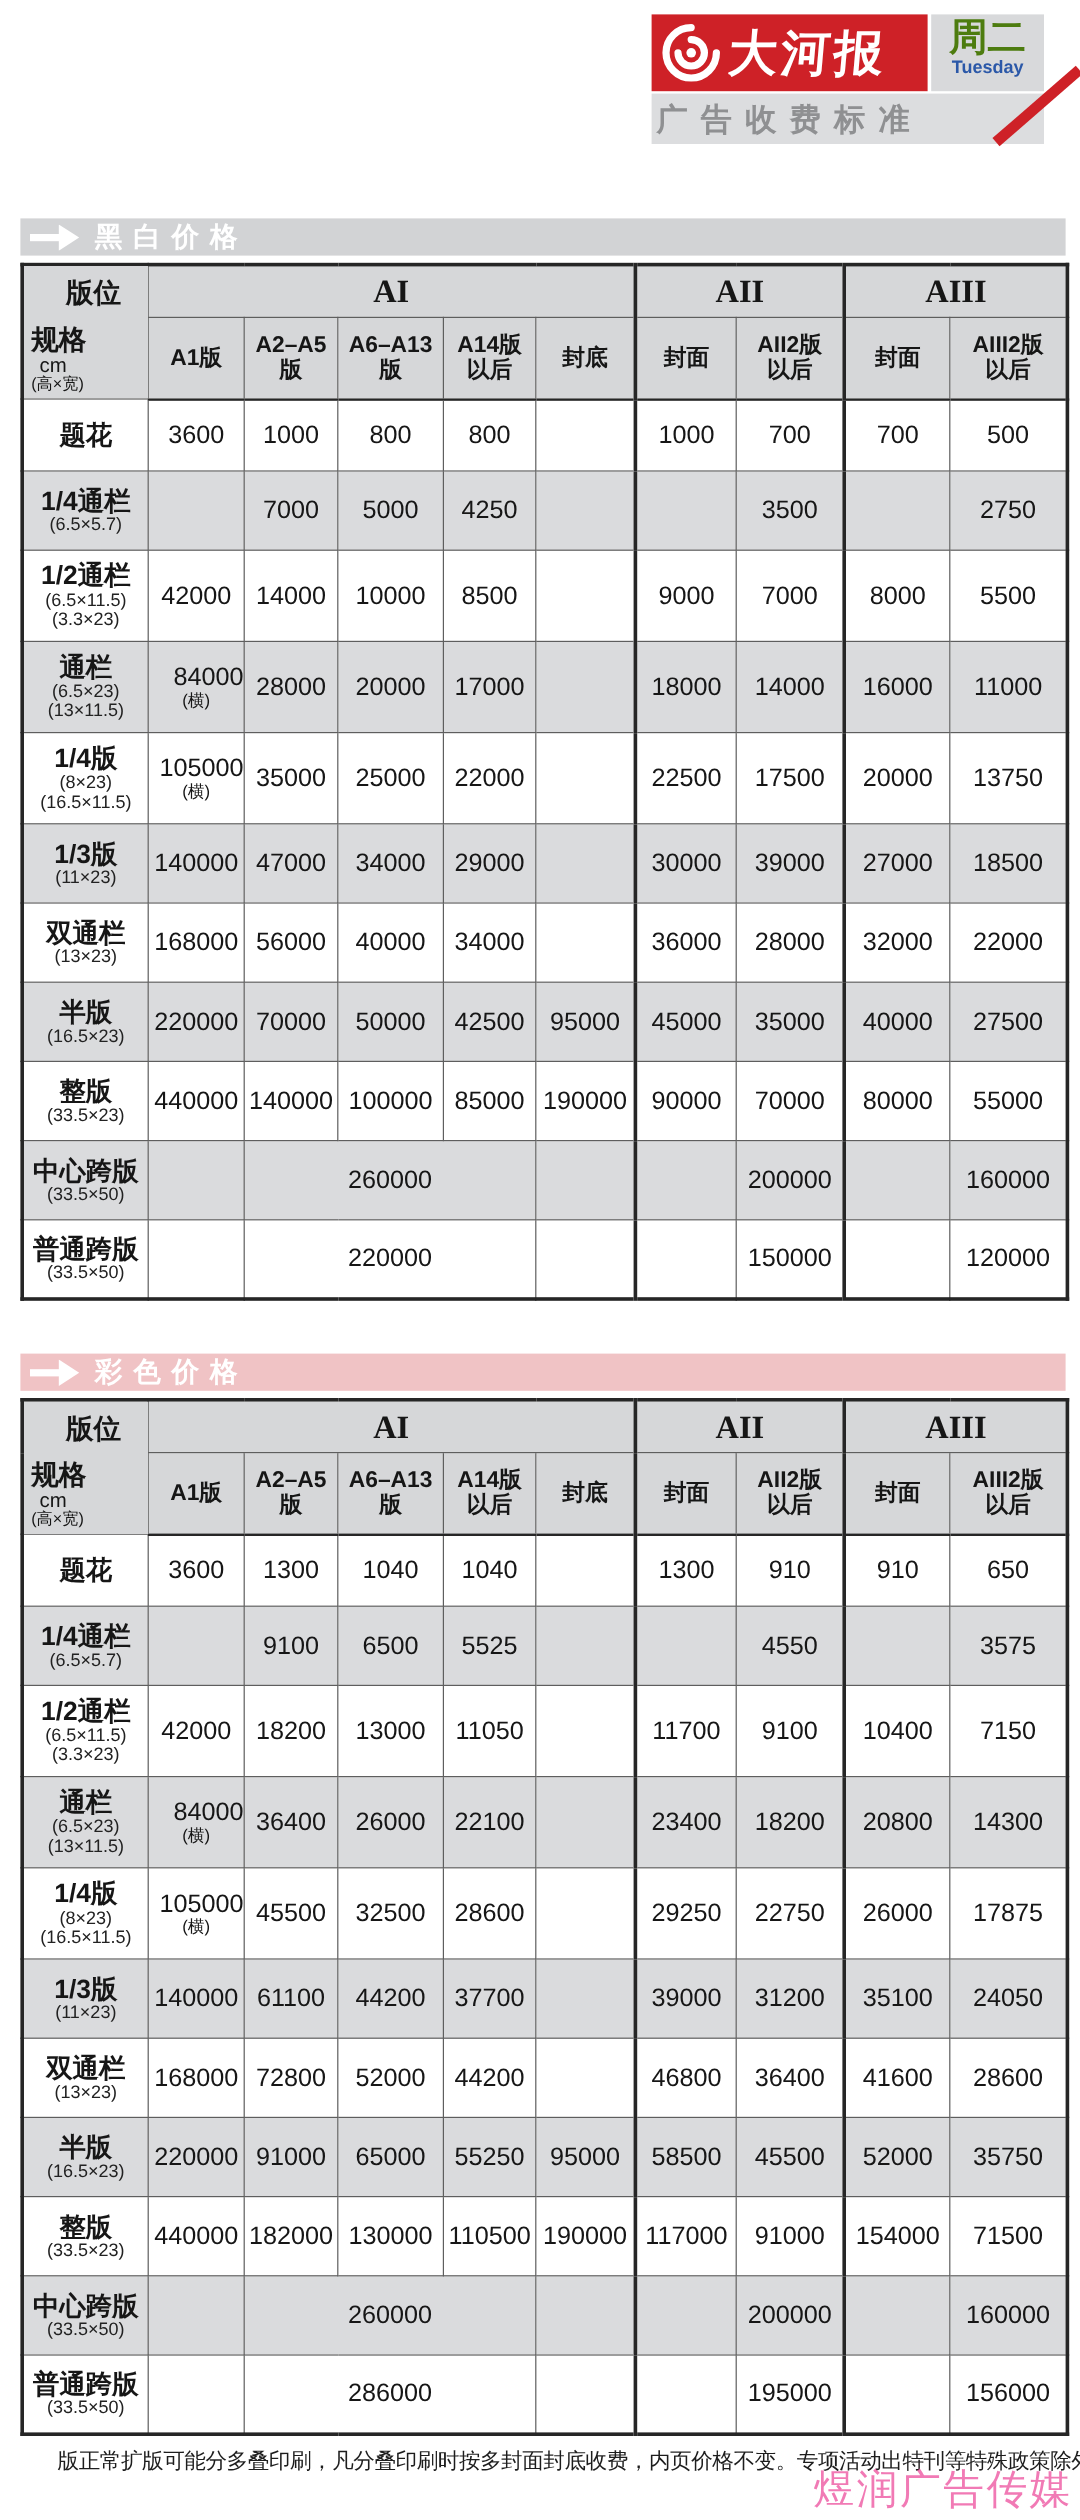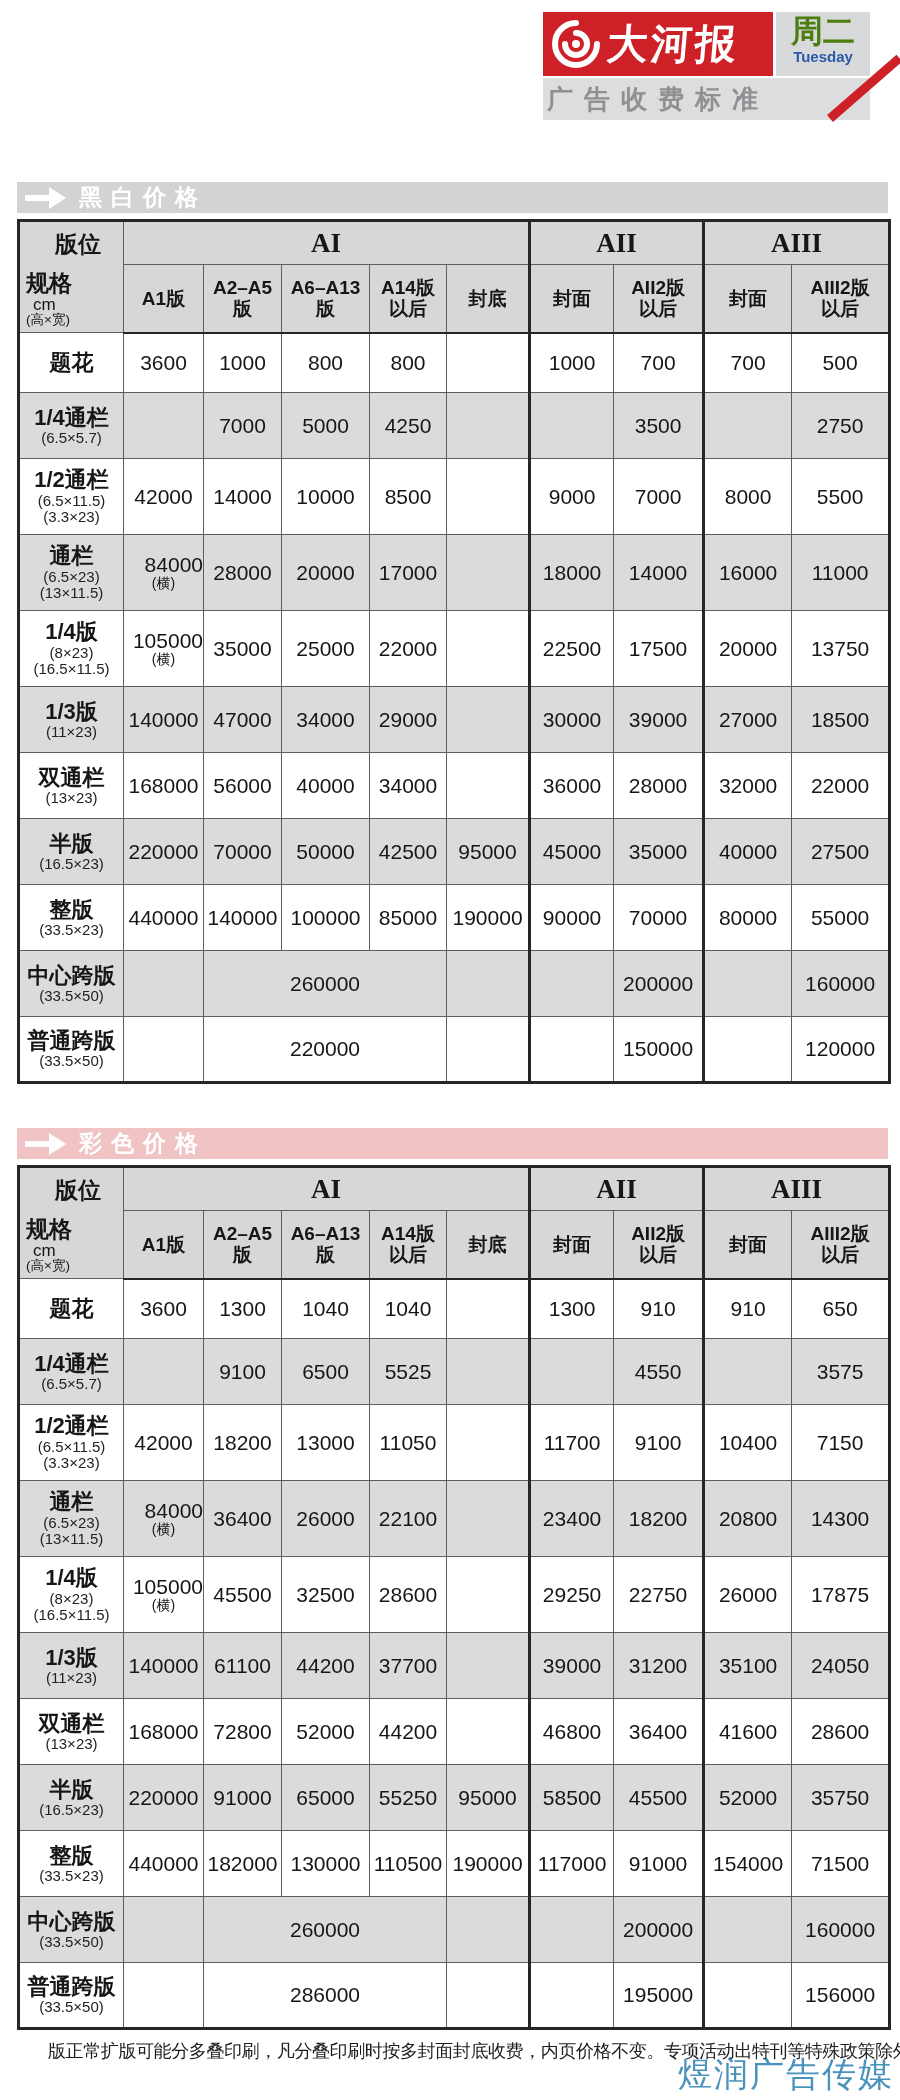--- a/index.html
+++ b/index.html
@@ -46,21 +46,21 @@
   
   th.corner{position:relative;background:linear-gradient(to bottom right,#d6d7d9 calc(50% - 1px),#555 calc(50% - 1px),#555 calc(50% + 1px),#d6d7d9 calc(50% + 1px));}
   .c-tr{position:absolute;top:7px;right:22px;font-size:23px;font-weight:bold;}
   .c-bl{position:absolute;left:6px;bottom:5px;text-align:left;}
   .c-bl .c1{display:block;font-size:23px;font-weight:bold;line-height:1.02;text-align:right;}
   .c-bl .c2{display:block;font-size:17px;font-weight:normal;line-height:1.02;padding-left:7px;}
   .c-bl .c3{display:block;font-size:13.5px;font-weight:normal;line-height:1.05;}
   
   .footer{margin:8px 0 0 10px;color:#1d1d1d;font-size:18px;line-height:1.45;letter-spacing:-0.4px;white-space:nowrap;}
   .fl2{padding-left:38px;}
-  .watermark{position:absolute;right:6px;top:2052px;font-size:34px;color:#0369a1;opacity:0.72;letter-spacing:2px;white-space:nowrap;}
+  .watermark{position:absolute;right:6px;top:2052px;font-size:34px;color:#ec4899;opacity:0.72;letter-spacing:2px;white-space:nowrap;}
 </style>
 </head>
 <body>
 
 <div class="masthead">
   <div class="mast-row">
     <div class="logo-red">
       <span class="swirl">
         <svg width="50" height="50" viewBox="0 0 50 50">
           <path d="M25 4 A21 21 0 1 0 46 25" fill="none" stroke="#fff" stroke-width="6" stroke-linecap="round"></path>

